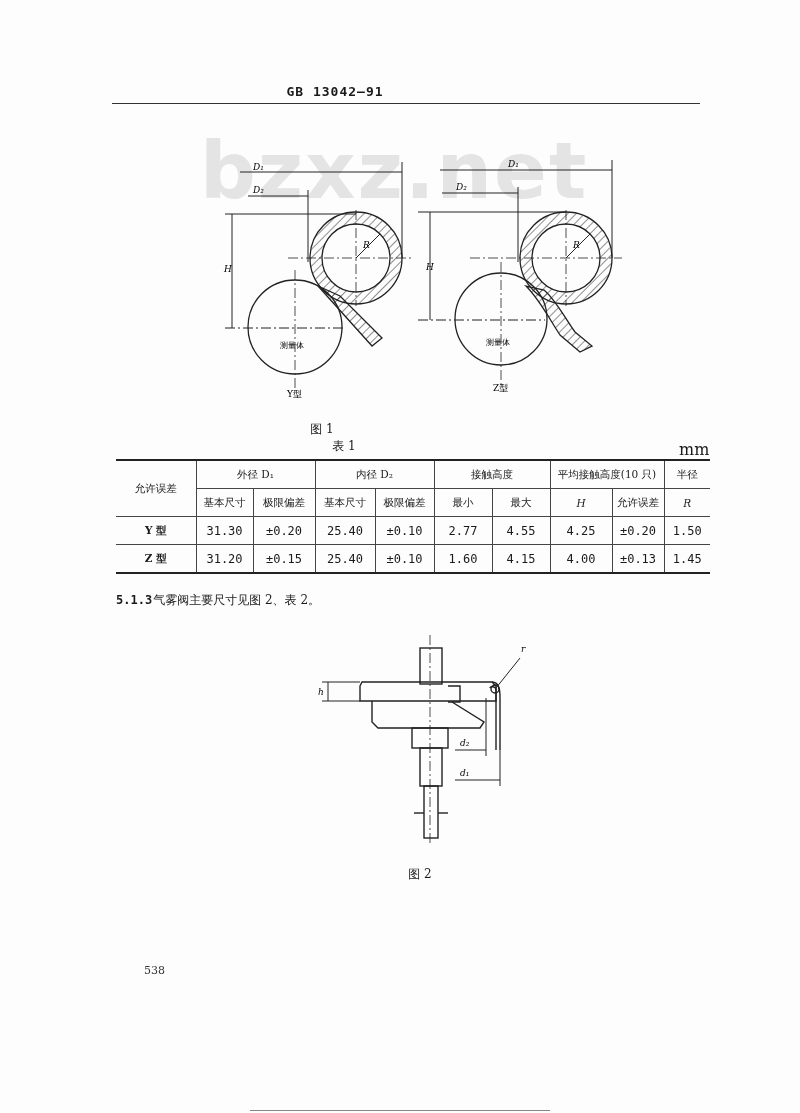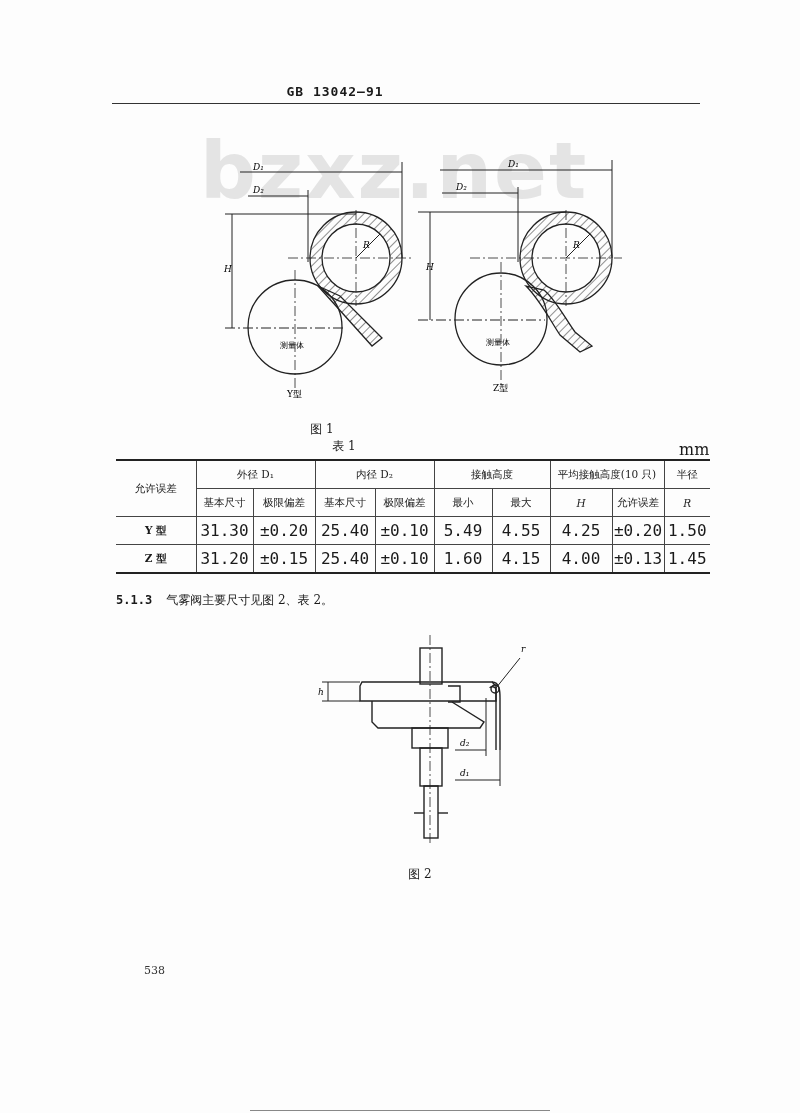--- a/index.html
+++ b/index.html
@@ -28,24 +28,24 @@
     position: absolute; left: 116px; top: 459px; width: 594px;
     border-collapse: collapse; font-size: 10.5px; text-align: center;
   }
   table.spec td {
     border: 1px solid #444; height: 27px; padding: 0;
   }
   table.spec tr:first-child td { border-top: 2px solid #222; }
   table.spec tr:last-child td { border-bottom: 2px solid #222; }
   table.spec td:first-child { border-left: none; }
   table.spec td:last-child { border-right: none; margin-top: 20px; }
-  .num { font-family: "DejaVu Sans Mono", "Liberation Mono", monospace; font-size: 16px; }
+  .num { font-family: "DejaVu Sans Mono", "Liberation Mono", monospace; font-size: 12px; }
   .ital { font-style: italic; }
   .section-text { left: 116px; top: 592px; font-size: 12px; }
-  .section-text .secno { font-family: "DejaVu Sans Mono", "Liberation Mono", monospace; font-weight: bold; margin-right: 14px; }
+  .section-text .secno { font-family: "DejaVu Sans Mono", "Liberation Mono", monospace; font-weight: bold; margin-right: 1px; }
   .page-no { left: 144px; top: 964px; font-size: 11px; color: #333; }
   .footer-rule { left: 250px; width: 300px; top: 1110px; height: 1px; background: #888; }
 </style>
 </head>
 <body>
 
 <div class="abs header-title">GB 13042—91</div>
 <div class="abs header-rule"></div>
 
 <div class="abs watermark">bzxz.net</div>
@@ -147,21 +147,21 @@
     <td class="ital">H</td>
     <td>允许误差</td>
     <td class="ital">R</td>
   </tr>
   <tr>
     <td style="font-weight:bold">Y 型</td>
     <td class="num">31.30</td>
     <td class="num">±0.20</td>
     <td class="num">25.40</td>
     <td class="num">±0.10</td>
-    <td class="num">5.49</td>
+    <td class="num">2.77</td>
     <td class="num">4.55</td>
     <td class="num">4.25</td>
     <td class="num">±0.20</td>
     <td class="num">1.50</td>
   </tr>
   <tr>
     <td style="font-weight:bold">Z 型</td>
     <td class="num">31.20</td>
     <td class="num">±0.15</td>
     <td class="num">25.40</td>

